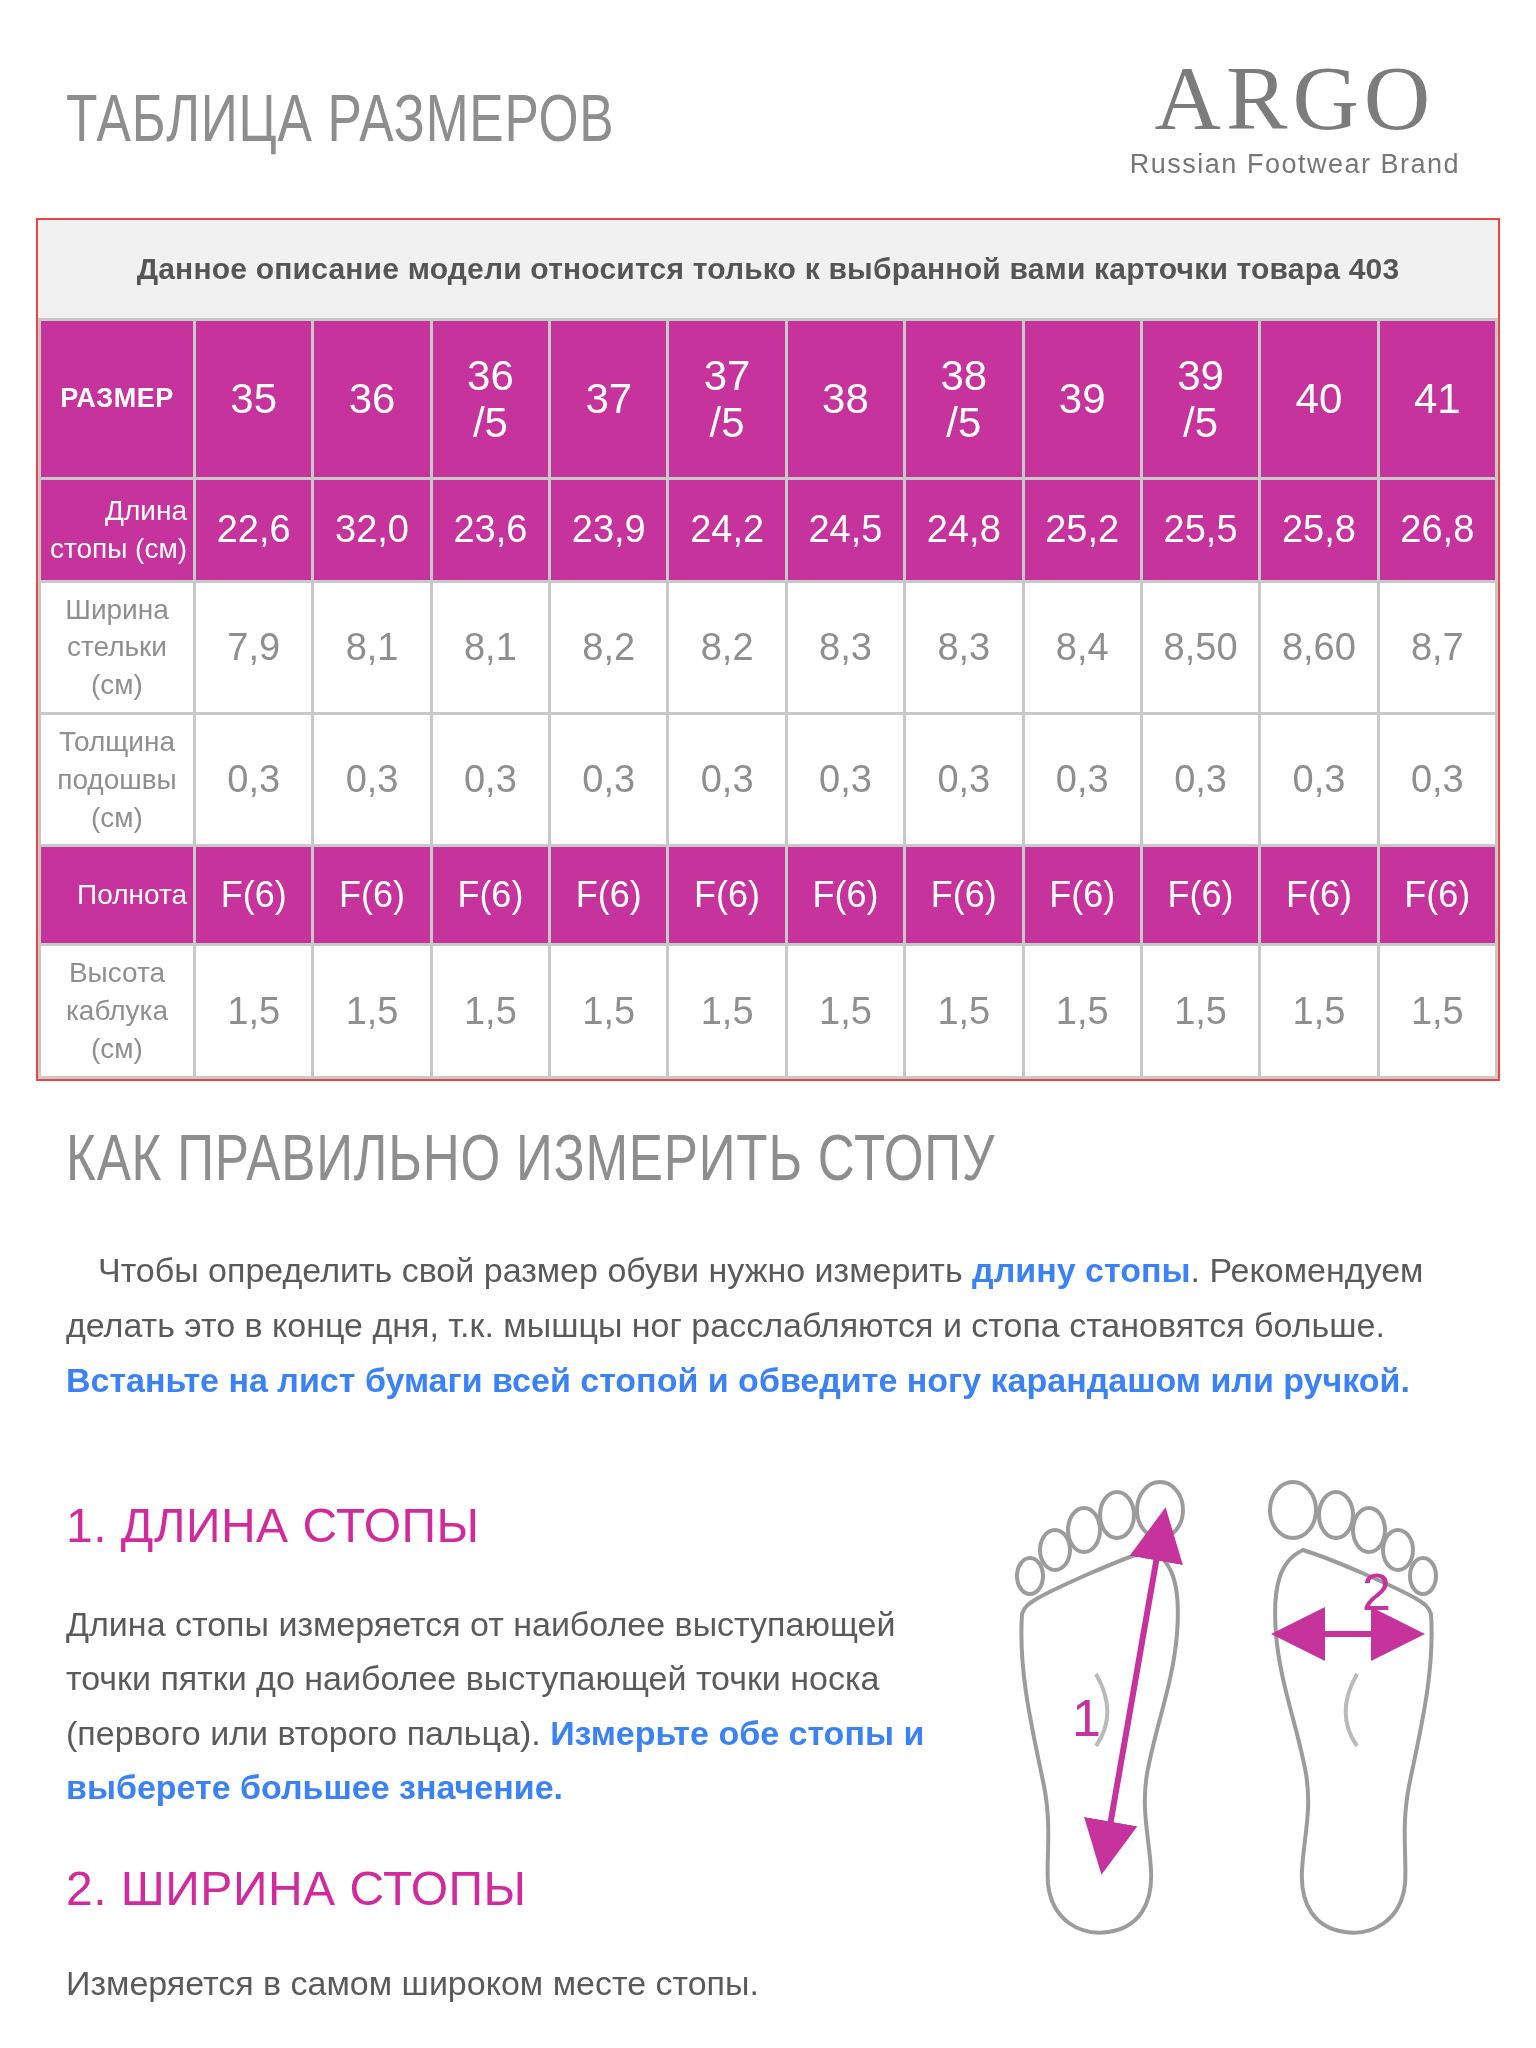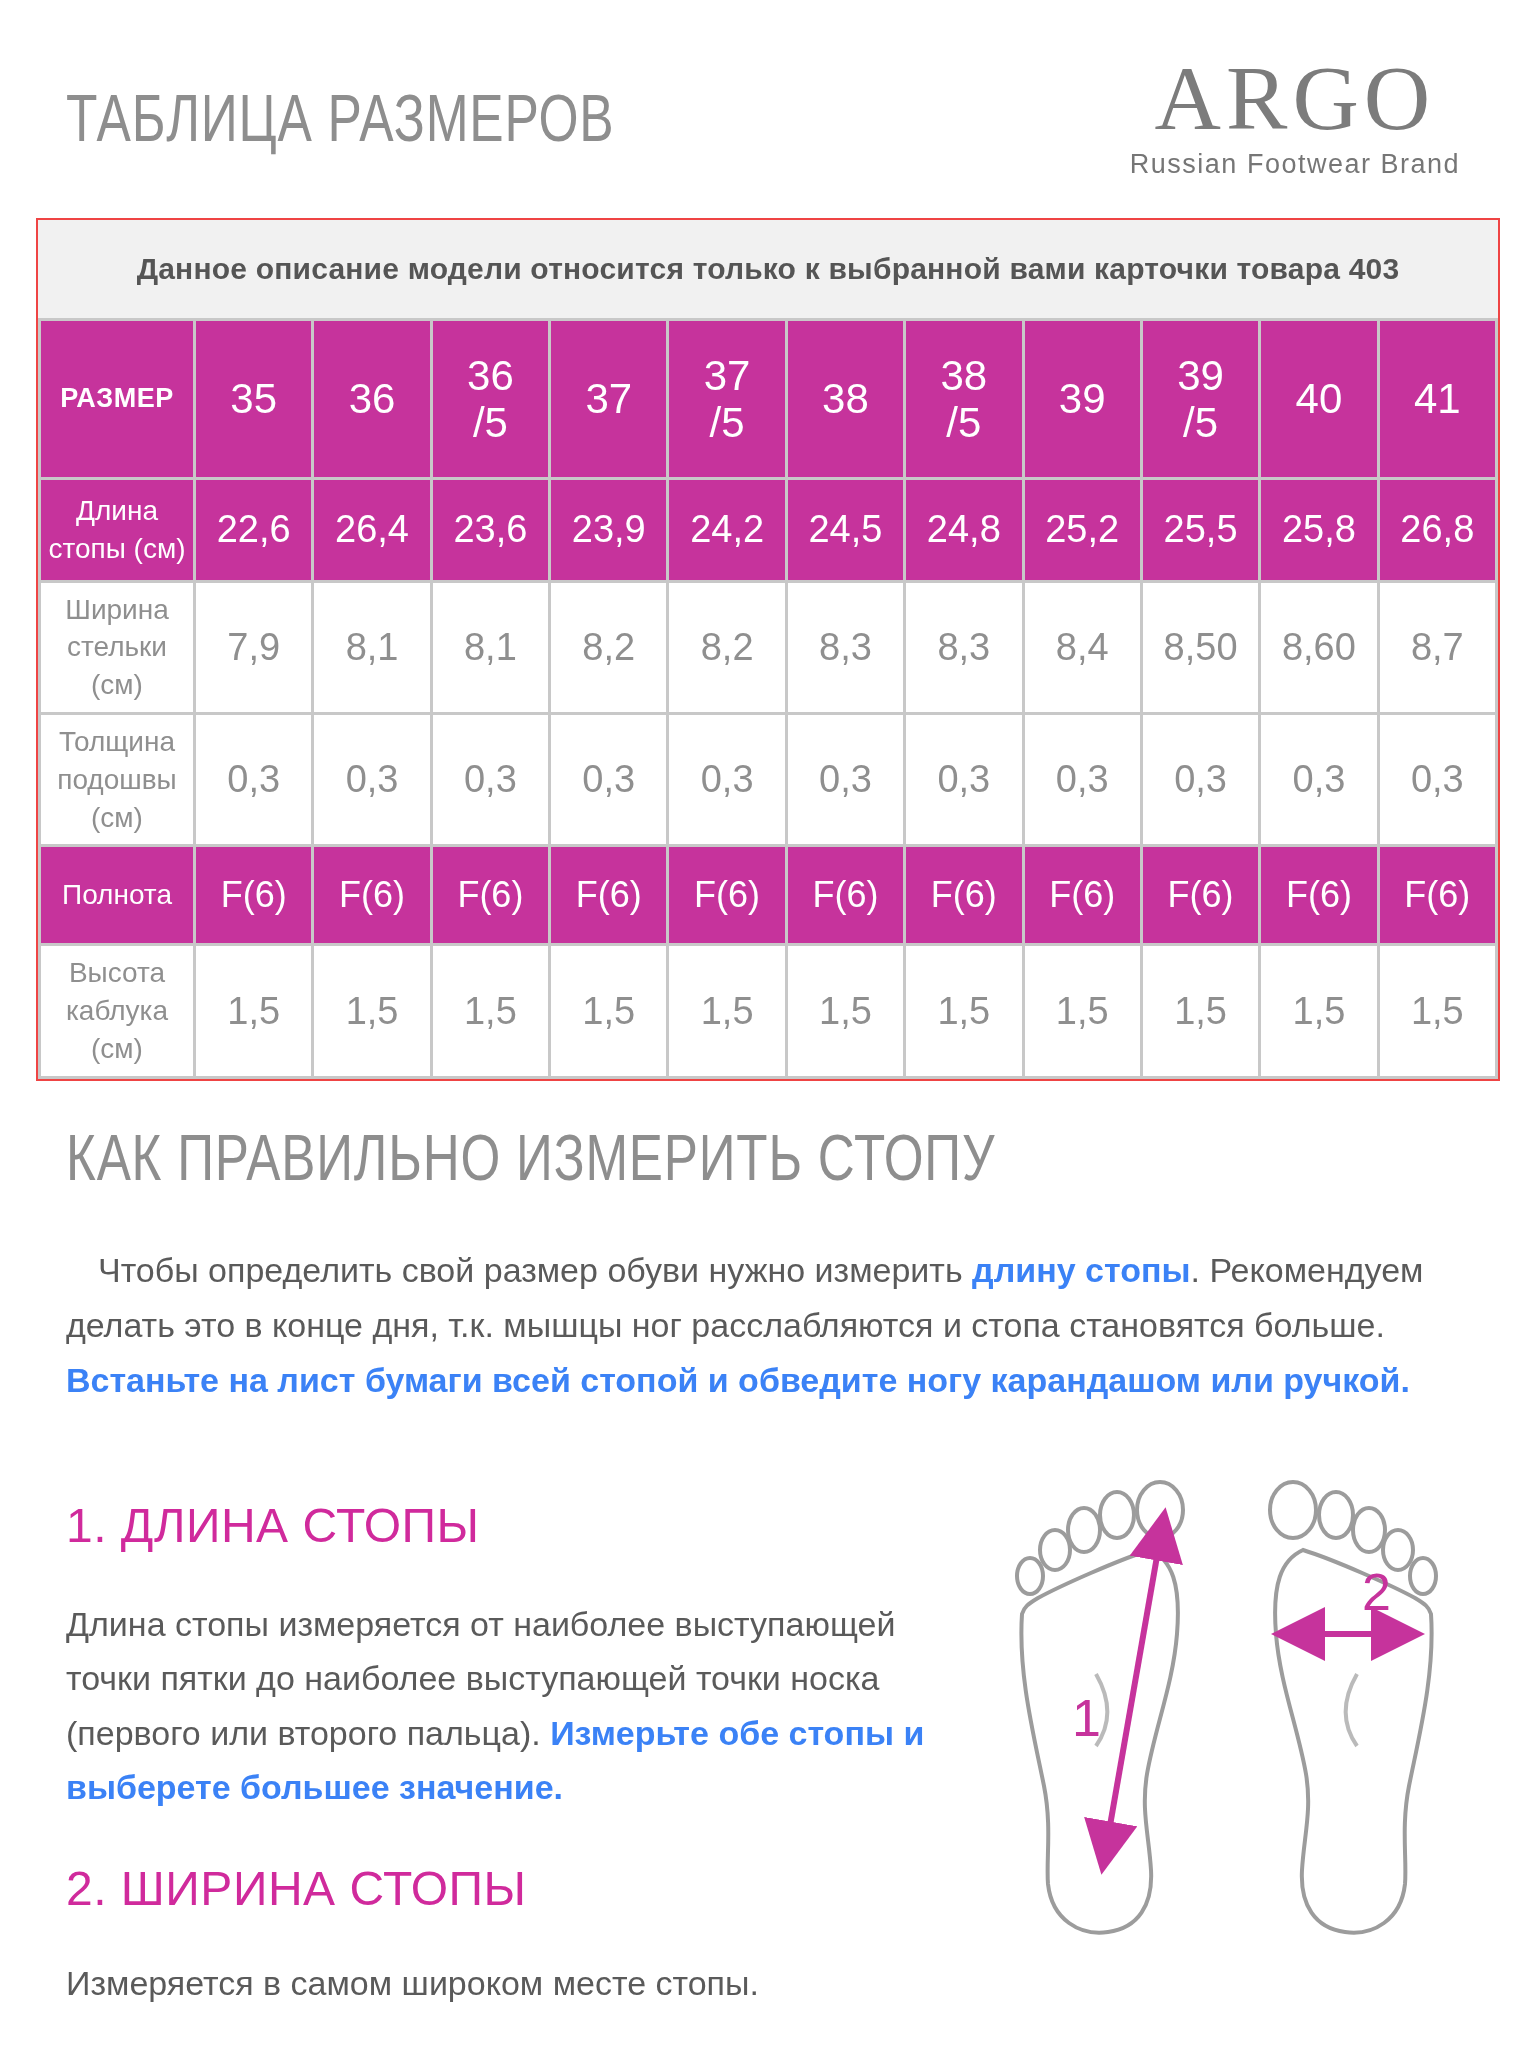--- a/index.html
+++ b/index.html
@@ -33,21 +33,21 @@
     padding:32px 12px; letter-spacing:0.2px;
   }
   table.size-table { width:100%; border-collapse:separate; border-spacing:3px; background:#c8c8c8; }
   .cell { text-align:center; vertical-align:middle; }
   .pink  { background:#c6339c; color:#ffffff; }
   .white { background:#ffffff; color:#8f8f8f; }
   .corner-cell { font-size:27px; font-weight:600; letter-spacing:0.5px; }
   th.size-head { font-size:42px; font-weight:400; white-space:pre-line; line-height:1.12; }
   td.value-cell { font-size:38px; font-weight:400; }
   th.row-label { font-size:28px; font-weight:400; line-height:1.35; padding:8px 6px; }
-  th.row-label.pink { color:#ffffff; }
+  th.row-label.pink { color:#ffffff;text-align:right; }
   col.label-col { width:152px; }
   thead tr th { height:156px; }
   tbody tr:nth-child(1) th, tbody tr:nth-child(1) td { height:100px; }
   tbody tr:nth-child(2) th, tbody tr:nth-child(2) td { height:122px; }
   tbody tr:nth-child(3) th, tbody tr:nth-child(3) td { height:122px; }
   tbody tr:nth-child(4) th, tbody tr:nth-child(4) td { height:96px; }
   tbody tr:nth-child(5) th, tbody tr:nth-child(5) td { height:122px; }
   tbody tr:nth-child(4) td.value-cell { font-size:36px; }
 
   
@@ -120,21 +120,21 @@
             <th class="cell size-head pink">39
 /5</th>
             <th class="cell size-head pink">40</th>
             <th class="cell size-head pink">41</th>
           </tr>
       </thead>
       <tbody id="size-body">
           <tr>
             <th class="cell row-label pink">Длина стопы (см)</th>
             <td class="cell value-cell pink">22,6</td>
-            <td class="cell value-cell pink">26,4</td>
+            <td class="cell value-cell pink">32,0</td>
             <td class="cell value-cell pink">23,6</td>
             <td class="cell value-cell pink">23,9</td>
             <td class="cell value-cell pink">24,2</td>
             <td class="cell value-cell pink">24,5</td>
             <td class="cell value-cell pink">24,8</td>
             <td class="cell value-cell pink">25,2</td>
             <td class="cell value-cell pink">25,5</td>
             <td class="cell value-cell pink">25,8</td>
             <td class="cell value-cell pink">26,8</td>
           </tr>

